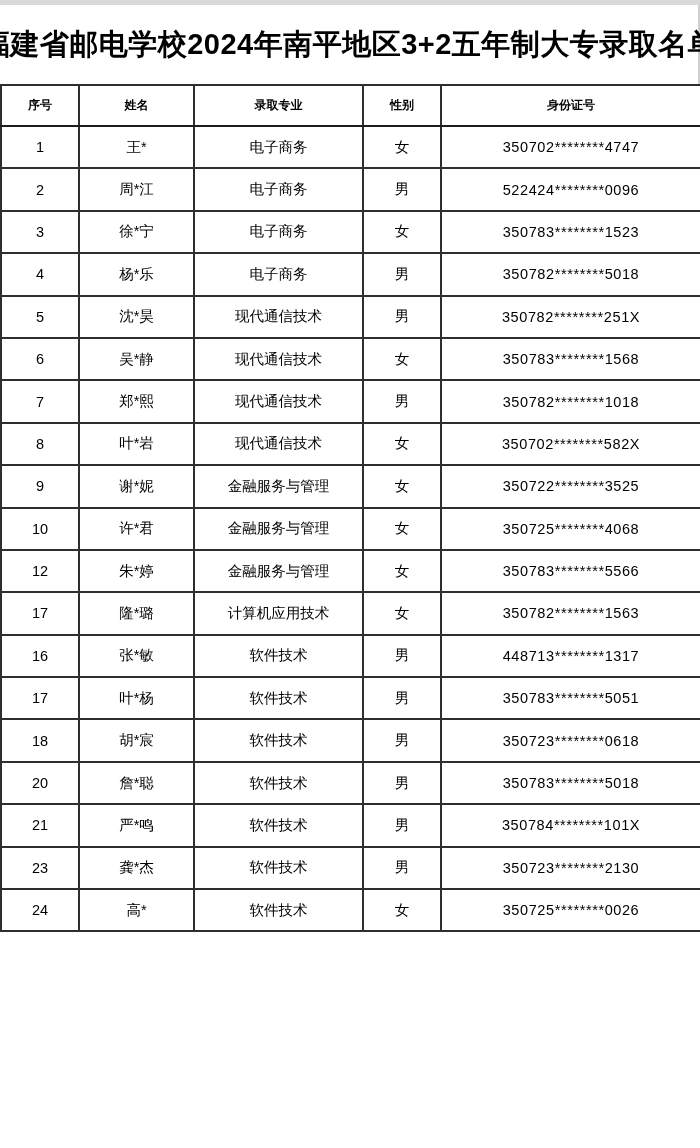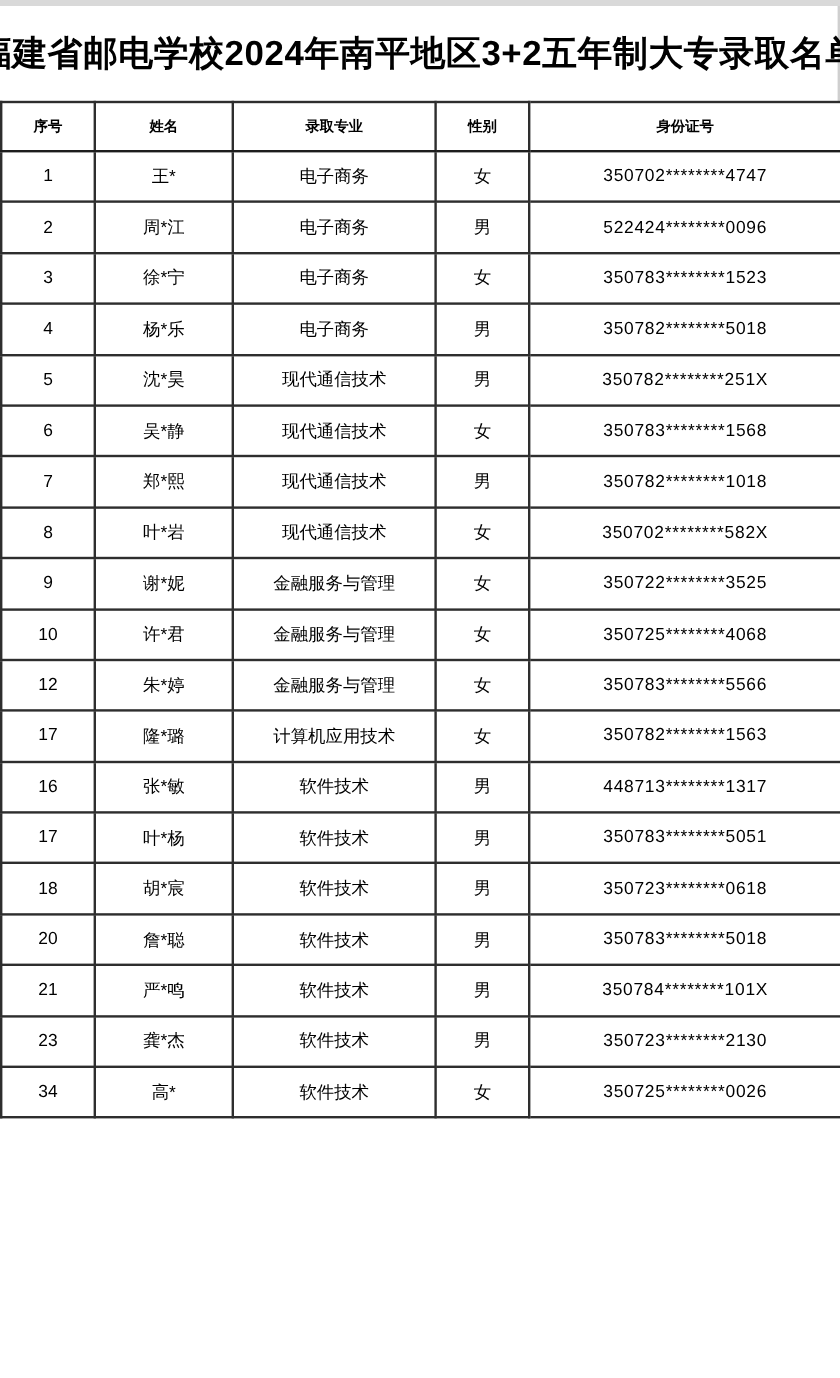--- a/index.html
+++ b/index.html
@@ -201,21 +201,21 @@
           <td class="id-cell">350784********101X</td>
         </tr>
         <tr>
           <td>23</td>
           <td>龚*杰</td>
           <td>软件技术</td>
           <td>男</td>
           <td class="id-cell">350723********2130</td>
         </tr>
         <tr>
-          <td>34</td>
+          <td>24</td>
           <td>高*</td>
           <td>软件技术</td>
           <td>女</td>
           <td class="id-cell">350725********0026</td>
         </tr>
       </tbody>
   </table>
 </div>
 
 </body></html>

